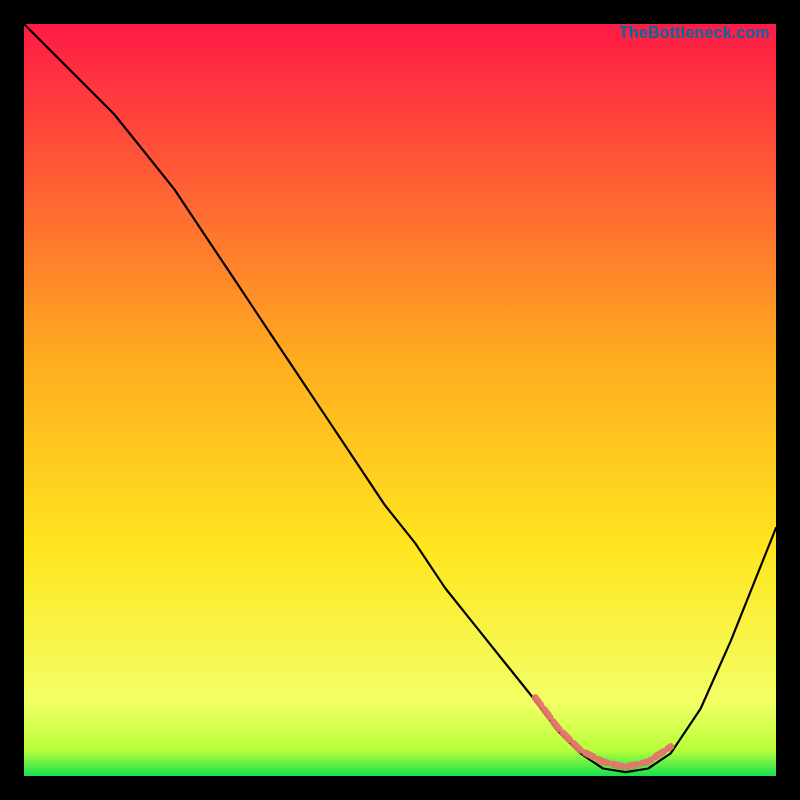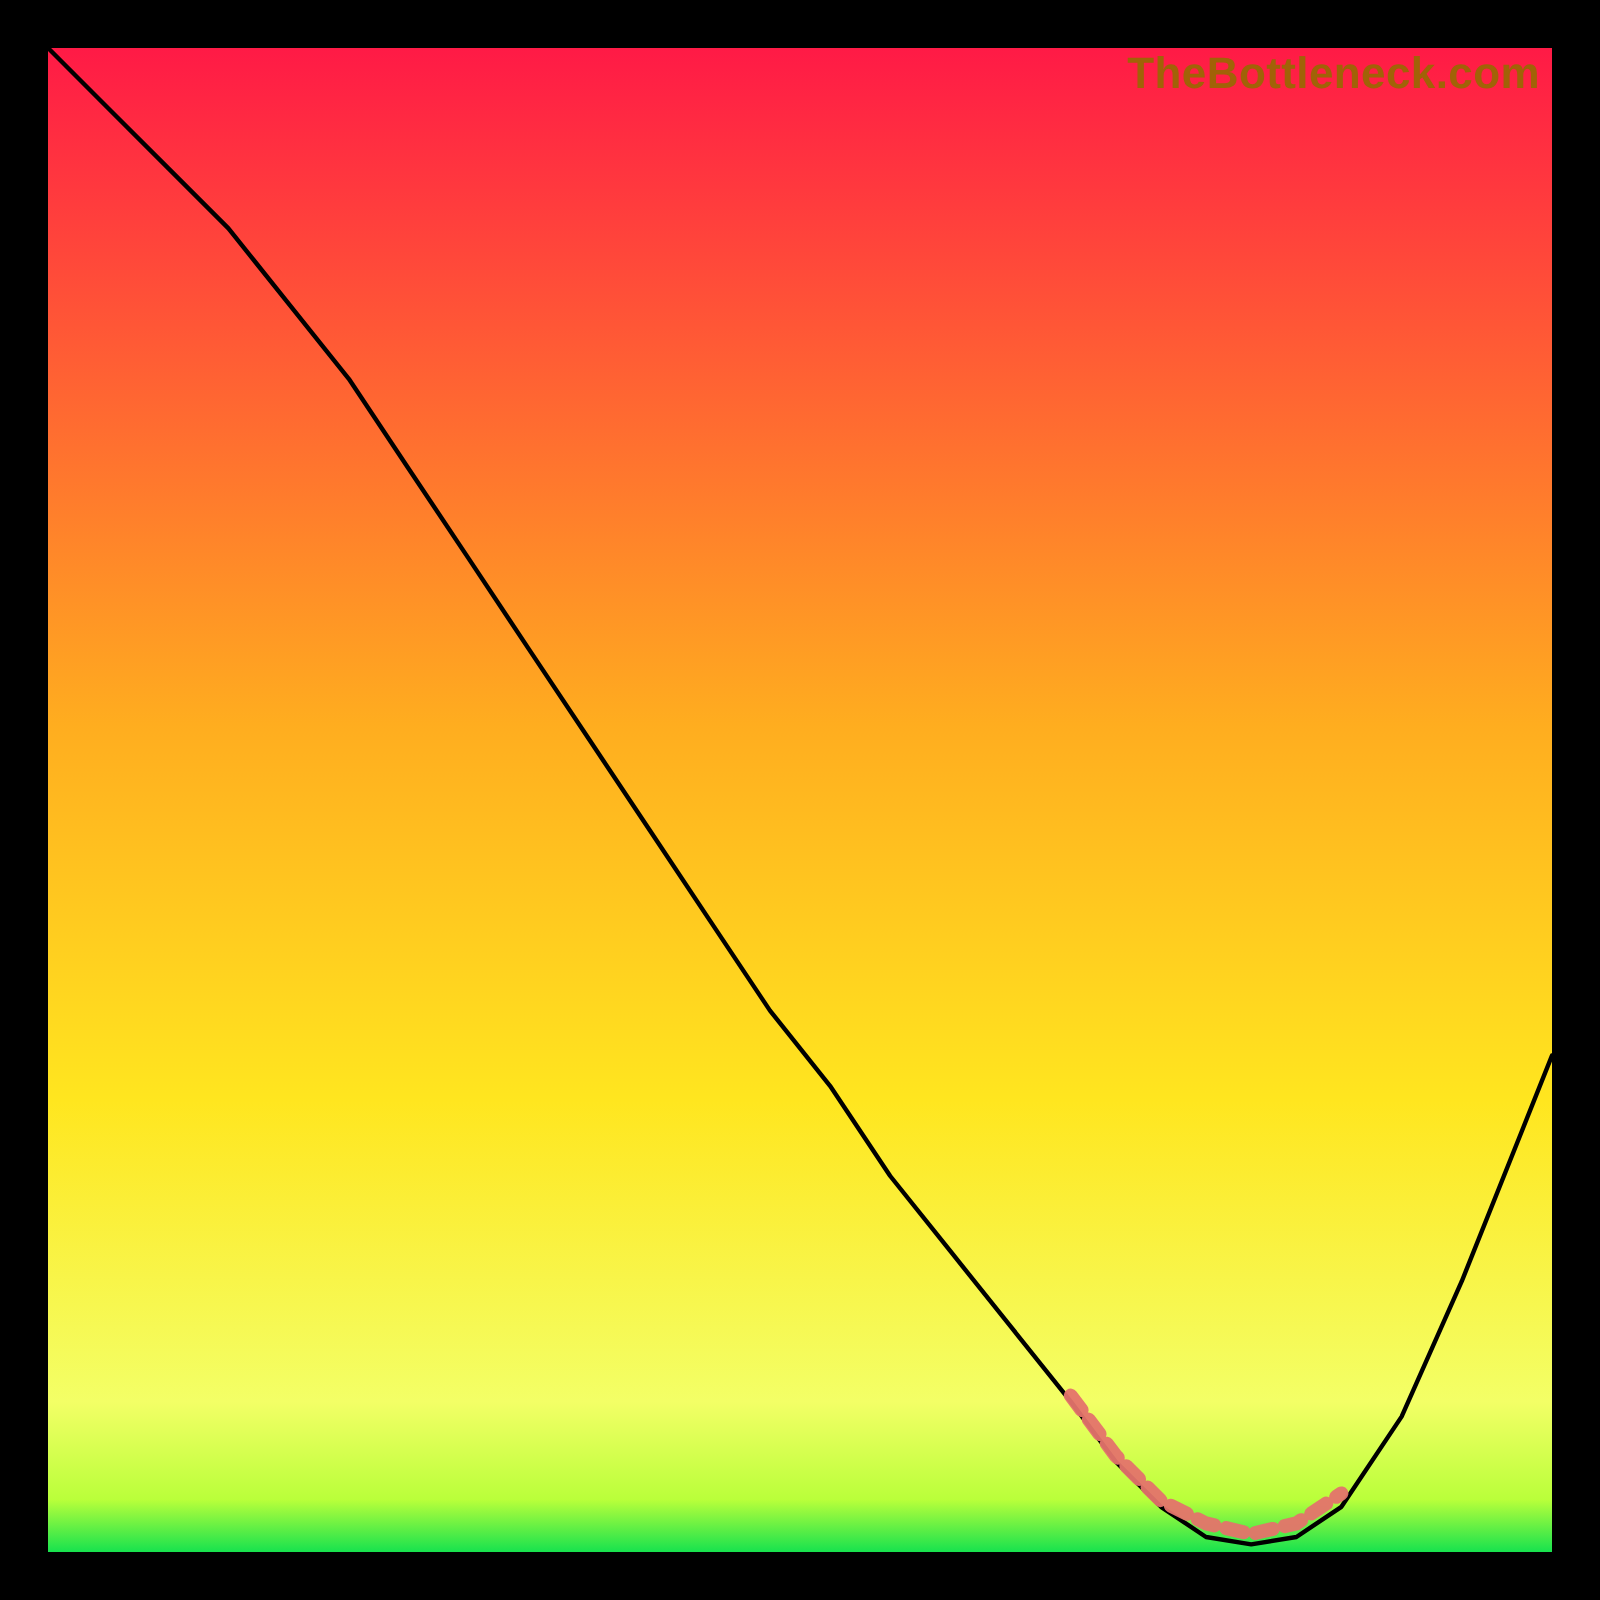--- a/index.html
+++ b/index.html
@@ -24,23 +24,23 @@
     left: 24px;
     top: 24px;
     width: 752px;
     height: 752px;
     overflow: hidden;
   }
   .watermark {
     position: absolute;
     top: 0;
     right: 6px;
-    font-size: 22px;
+    font-size: 16px;
     font-weight: 600;
-    color: #a16207;
+    color: #0369a1;
     letter-spacing: 0.2px;
     user-select: none;
     z-index: 3;
   }
   svg { display: block; }
 </style>
 </head>
 <body>
 <div class="frame">
 

